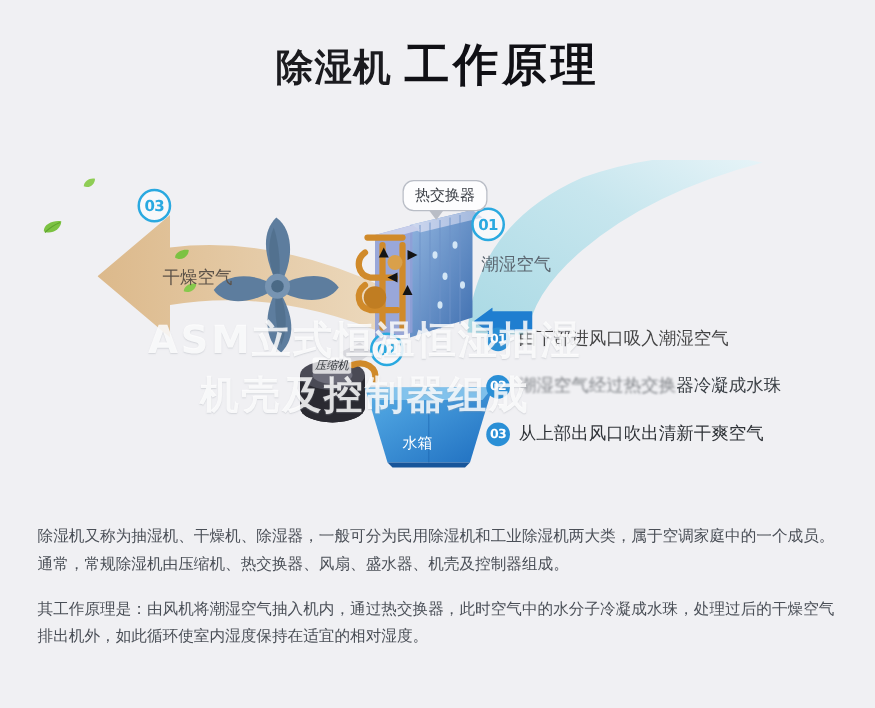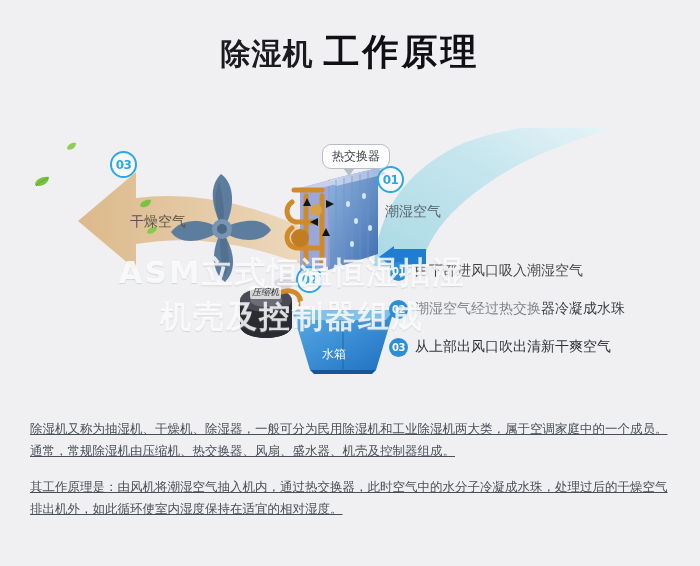--- a/index.html
+++ b/index.html
@@ -133,21 +133,21 @@
     font-size:31px;font-weight:bold;line-height:44px;
     color:rgba(255,255,255,.82);
     letter-spacing:2px;
     text-shadow:0 1px 1px rgba(160,165,175,.35);
   }
   .watermark .wmline{display:block;}
 
   
   .body-copy{
     position:absolute;left:30px;top:418px;width:645px;
-    font-size:12.5px;color:#4a4f57;line-height:22px;text-decoration:underline;
+    font-size:12.5px;color:#4a4f57;line-height:22px;
   }
   .body-copy p{margin:0 0 14px 0;}
   .body-copy p:last-child{margin-bottom:18px;}
 </style>
 </head>
 <body>
 
 <div id="page">
 
   <div class="title-wrap">

